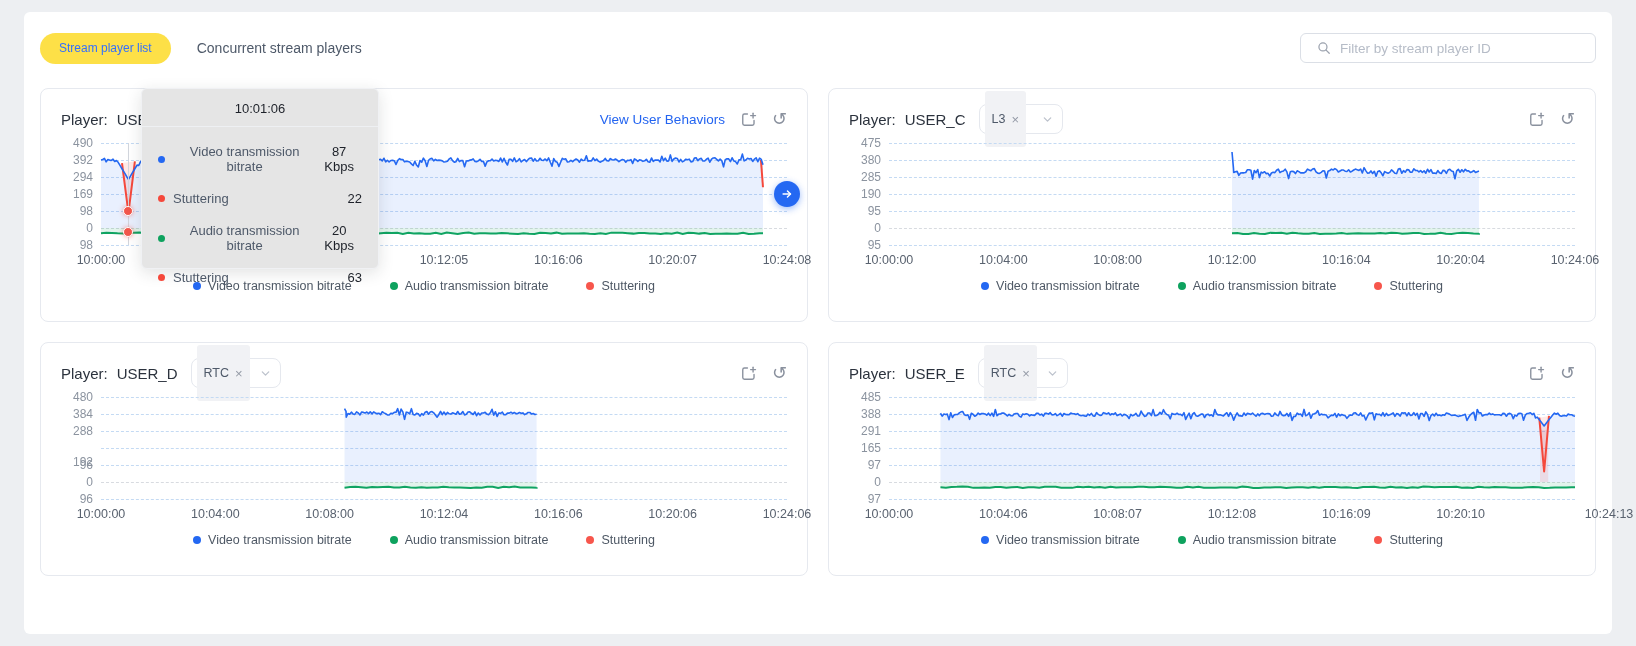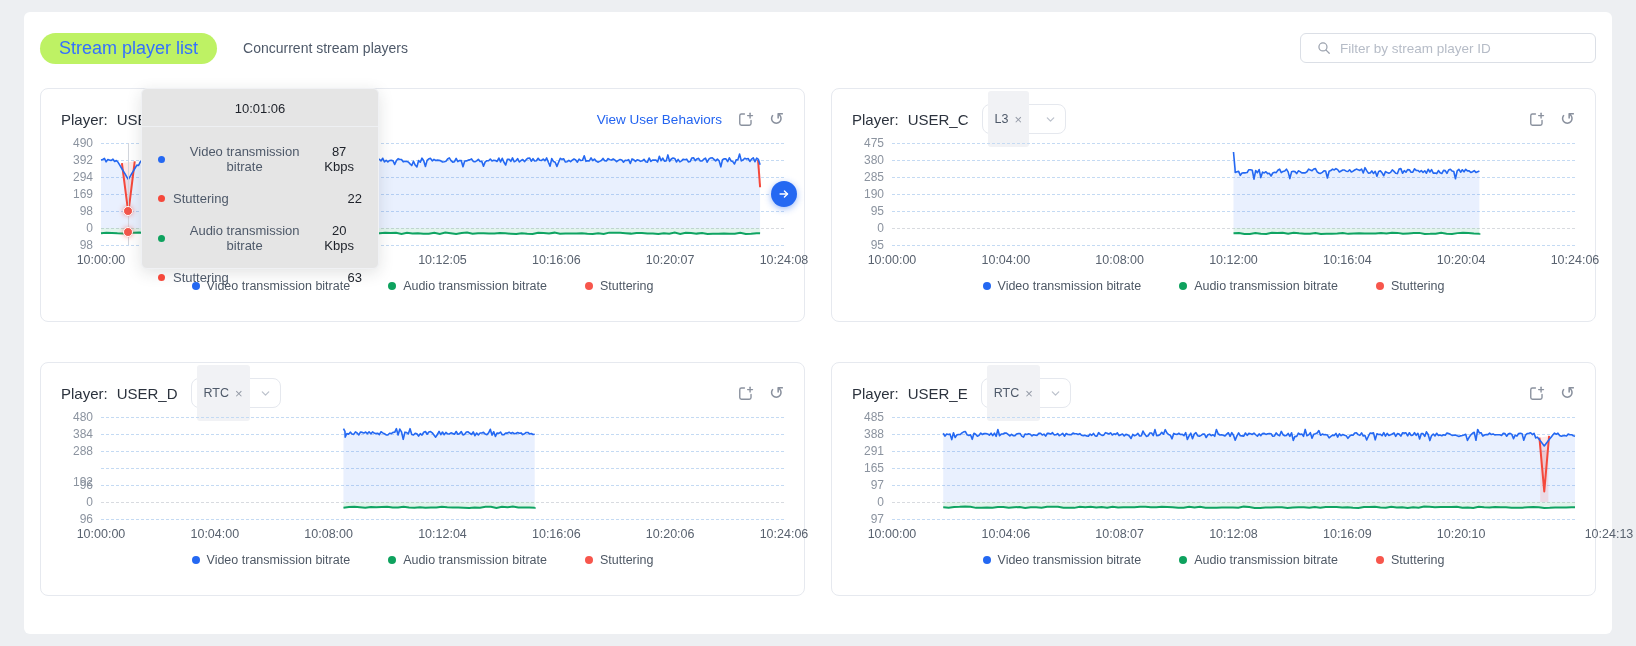--- a/index.html
+++ b/index.html
@@ -10,36 +10,36 @@
     font-family:"Liberation Sans","DejaVu Sans",sans-serif;
     -webkit-font-smoothing:antialiased;
   }
   .panel {
     position:absolute; left:24px; top:12px; width:1588px; height:622px;
     background:#fff; border-radius:6px; padding:20px 16px 0 16px;
   }
   
   .topbar { display:flex; align-items:center; height:32px; }
   .tab-pill {
-    height:31px; padding:0 19px; border-radius:16px; background:#bef264;
-    color:#3370ff; font-size:18px; display:flex; align-items:center; cursor:pointer;
+    height:31px; padding:0 19px; border-radius:16px; background:#fde047;
+    color:#3370ff; font-size:12px; display:flex; align-items:center; cursor:pointer;
   }
   .tab-plain { margin-left:26px; color:#4e5969; font-size:14px; cursor:pointer; }
   .search-box {
     margin-left:auto; width:296px; height:30px; border:1px solid #dbdfe6; border-radius:6px;
     display:flex; align-items:center; padding:0 16px; background:#fff;
   }
   .search-box svg { flex:none; }
   .search-box input {
     border:none; outline:none; flex:1; margin-left:7px; font-size:13.5px; color:#333;
     font-family:inherit; background:transparent;
   }
   .search-box input::placeholder { color:#b6bcc7; }
   
-  .grid { display:grid; grid-template-columns:1fr 1fr; column-gap:26px; row-gap:40px; margin-top:24px; }
+  .grid { display:grid; grid-template-columns:1fr 1fr; column-gap:26px; row-gap:40px; margin-top:24px;gap:20px; }
   .card {
     position:relative; height:234px; background:#fff; border:1px solid #e6e9ef; border-radius:8px;
     padding:14px 20px 0 20px;
   }
   .card-head { display:flex; align-items:center; height:32px; }
   .player-label { font-size:15px; color:#2b323d; }
   .player-name { font-size:15px; color:#2b323d; margin-left:9px; }
   .tag-select {
     margin-left:13px; height:30px; border:1px solid #e5e8ee; border-radius:8px;
     display:flex; align-items:center; padding:0 9px 0 5px; cursor:pointer; min-width:84px;

